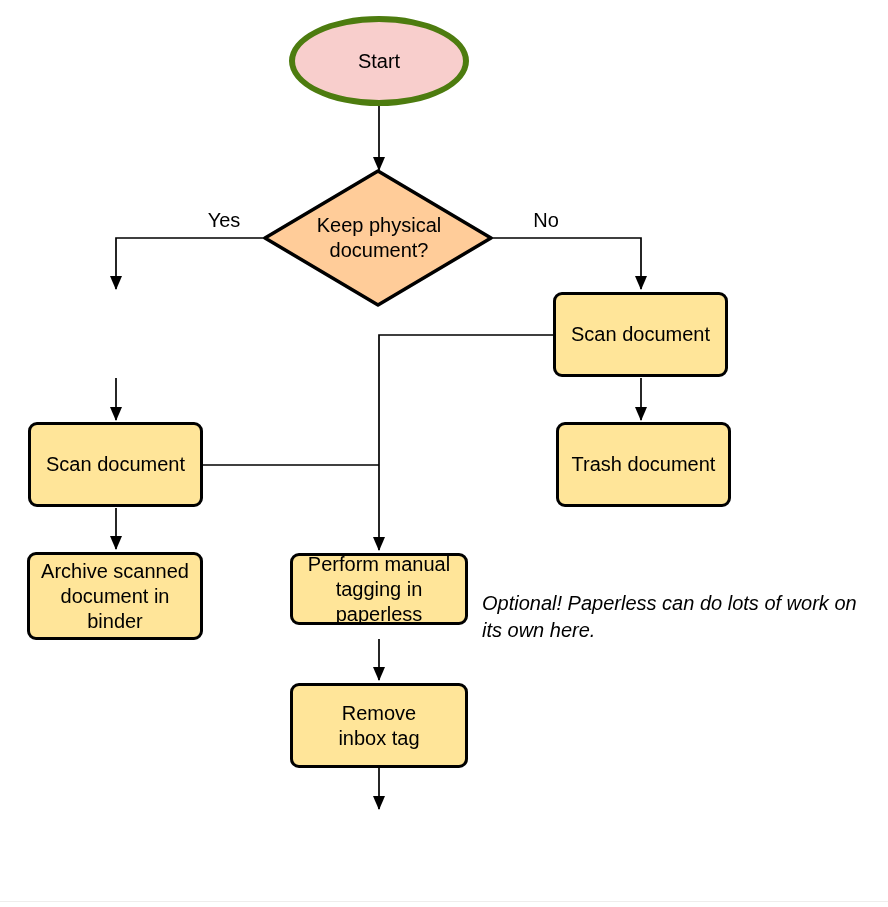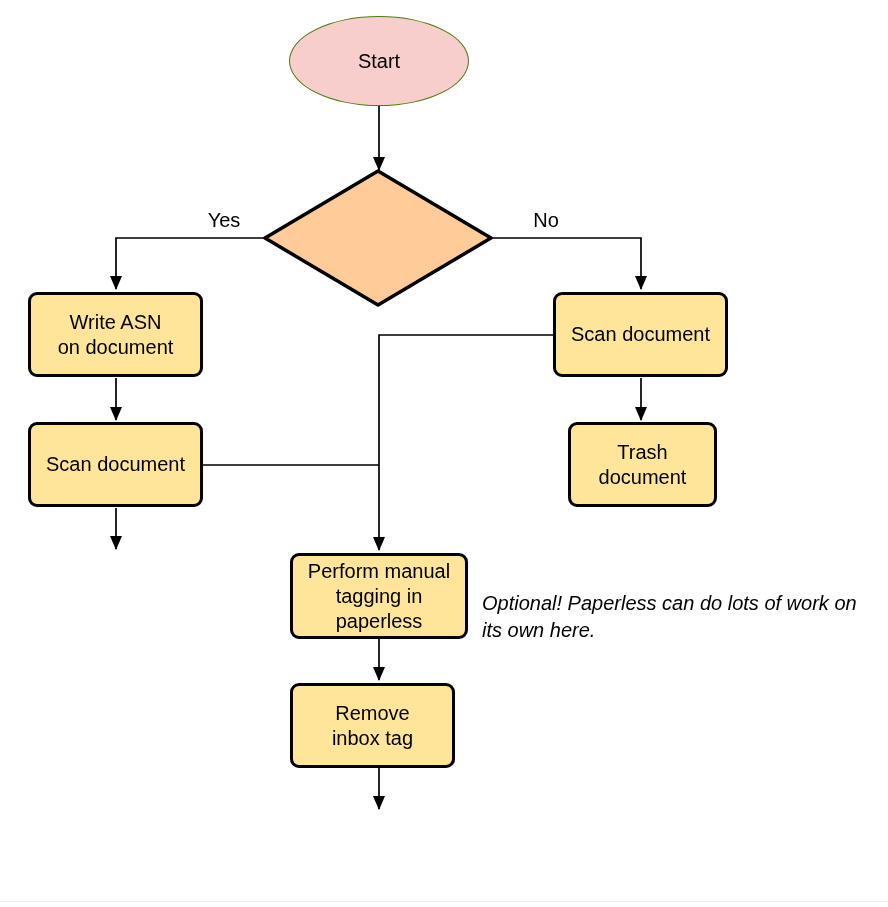--- a/index.html
+++ b/index.html
@@ -29,21 +29,21 @@
     display: flex;
     align-items: center;
     justify-content: center;
     text-align: center;
     font-size: 20px;
     line-height: 1.25;
     white-space: pre-line;
   }
   .terminal {
     background: #f8cecc;
-    border: 1px solid #4d7c0f;
+    border: 6px solid #4d7c0f;
     border-radius: 50%;
     text-align: center;
   }
   .process {
     background: #ffe599;
     border: 3px solid #000000;
     border-radius: 9px;
   }
   .decision-label {
     background: transparent;
@@ -74,23 +74,23 @@
     background: #efedec;
   }
   
   .n-start        { left: 289px; top: 16px;  width: 180px; height: 90px; }
   .n-end          { left: 289px; top: 811px; width: 180px; height: 90px; }
   .n-decision-txt { left: 283px; top: 212px; width: 192px; height: 52px; }
   .n-write-asn    { left: 28px;  top: 292px; width: 175px; height: 85px; }
   .n-scan-left    { left: 28px;  top: 422px; width: 175px; height: 85px; }
   .n-archive      { left: 27px;  top: 552px; width: 176px; height: 88px; }
   .n-scan-right   { left: 553px; top: 292px; width: 175px; height: 85px; }
-  .n-trash        { left: 568px; top: 422px; width: 149px; height: 85px; justify-content: center; }
-  .n-tagging      { left: 290px; top: 553px; width: 178px; height: 86px; }
-  .n-remove-inbox { left: 290px; top: 683px; width: 165px; height: 85px; }
+  .n-trash        { left: 556px; top: 422px; width: 175px; height: 85px; justify-content: center; }
+  .n-tagging      { left: 290px; top: 553px; width: 178px; height: 72px; }
+  .n-remove-inbox { left: 290px; top: 683px; width: 178px; height: 85px; }
   .l-yes { left: 194px; top: 208px; width: 60px; }
   .l-no  { left: 516px; top: 208px; width: 60px; }
 </style>
 </head>
 <body>
 
 <div class="canvas">
 
   <svg class="edges" width="888" height="907" viewBox="0 0 888 907" xmlns="http://www.w3.org/2000/svg">
     <defs>
@@ -110,33 +110,38 @@
     <path d="M379 639 V680" fill="none" stroke="#000000" stroke-width="1.7" marker-end="url(#arrow)"></path>
     <path d="M379 768 V809" fill="none" stroke="#000000" stroke-width="1.7" marker-end="url(#arrow)"></path>
 
     <polygon points="378,171 491,238 378,305 265,238" fill="#ffcc99" stroke="#000000" stroke-width="3.5" stroke-linejoin="round"></polygon>
   </svg>
 
   <div class="node terminal n-start">
     <span>Start</span>
   </div>
 
+  <div class="node decision-label n-decision-txt">
+    <span>Keep physical
+document?</span>
+  </div>
 
   <div class="edge-label l-yes">Yes</div>
   <div class="edge-label l-no">No</div>
 
-  <div class="node process n-write-asn">
-    <span>Write ASN
-on document</span>
-  </div>
 
   <div class="node process n-scan-left">
     <span>Scan document</span>
   </div>
 
+  <div class="node process n-archive">
+    <span>Archive scanned
+document in
+binder</span>
+  </div>
 
   <div class="node process n-scan-right">
     <span>Scan document</span>
   </div>
 
   <div class="node process n-trash">
     <span>Trash document</span>
   </div>
 
   <div class="node process n-tagging">

